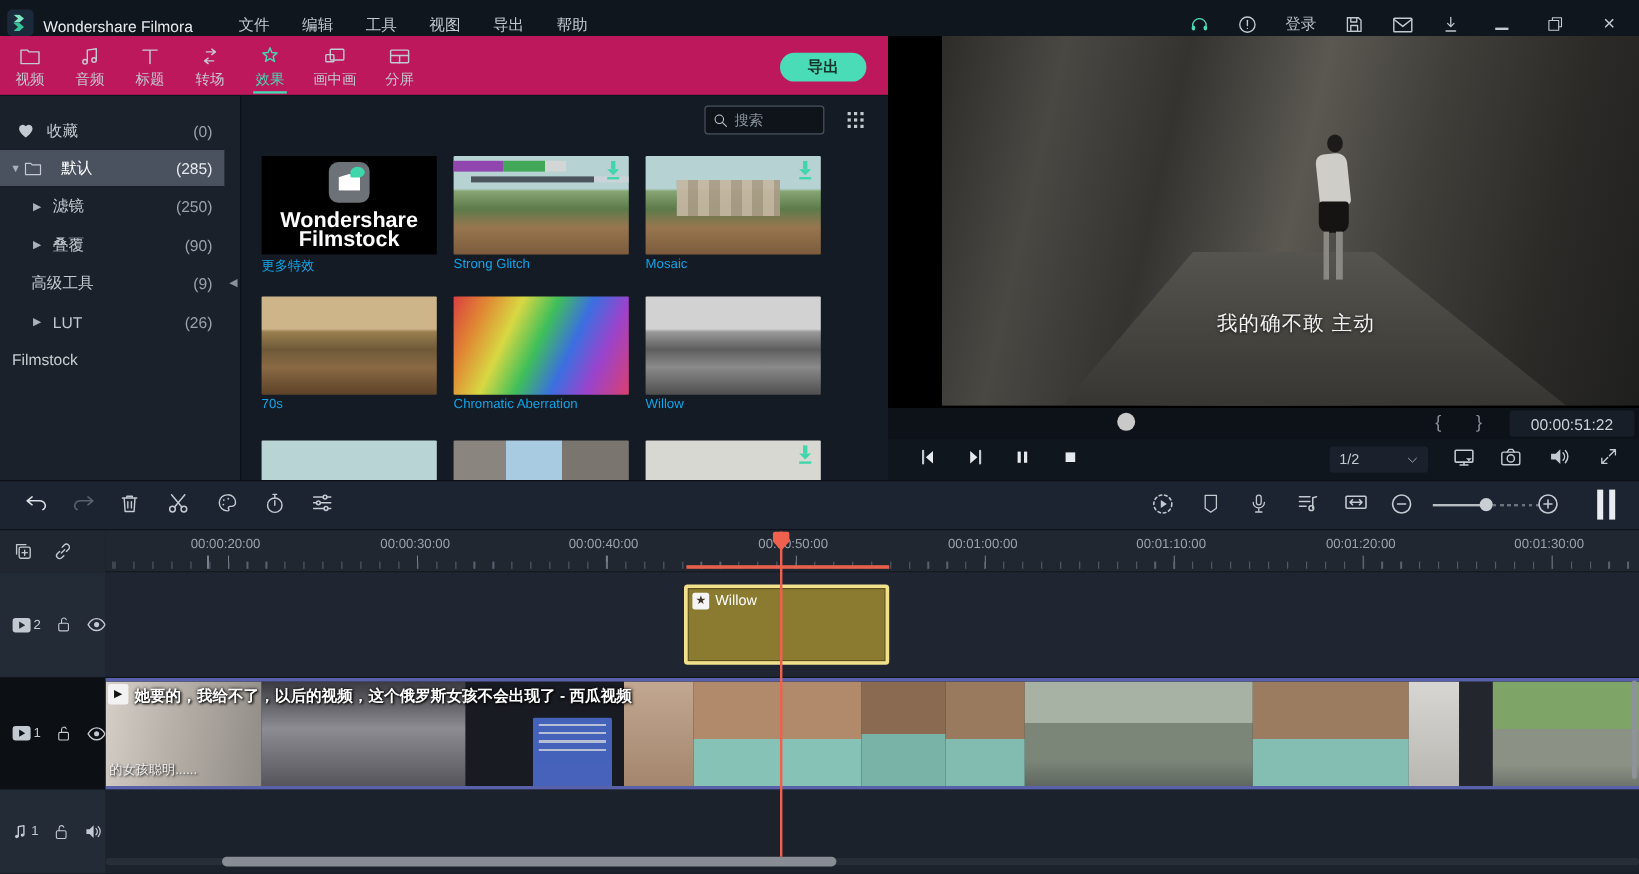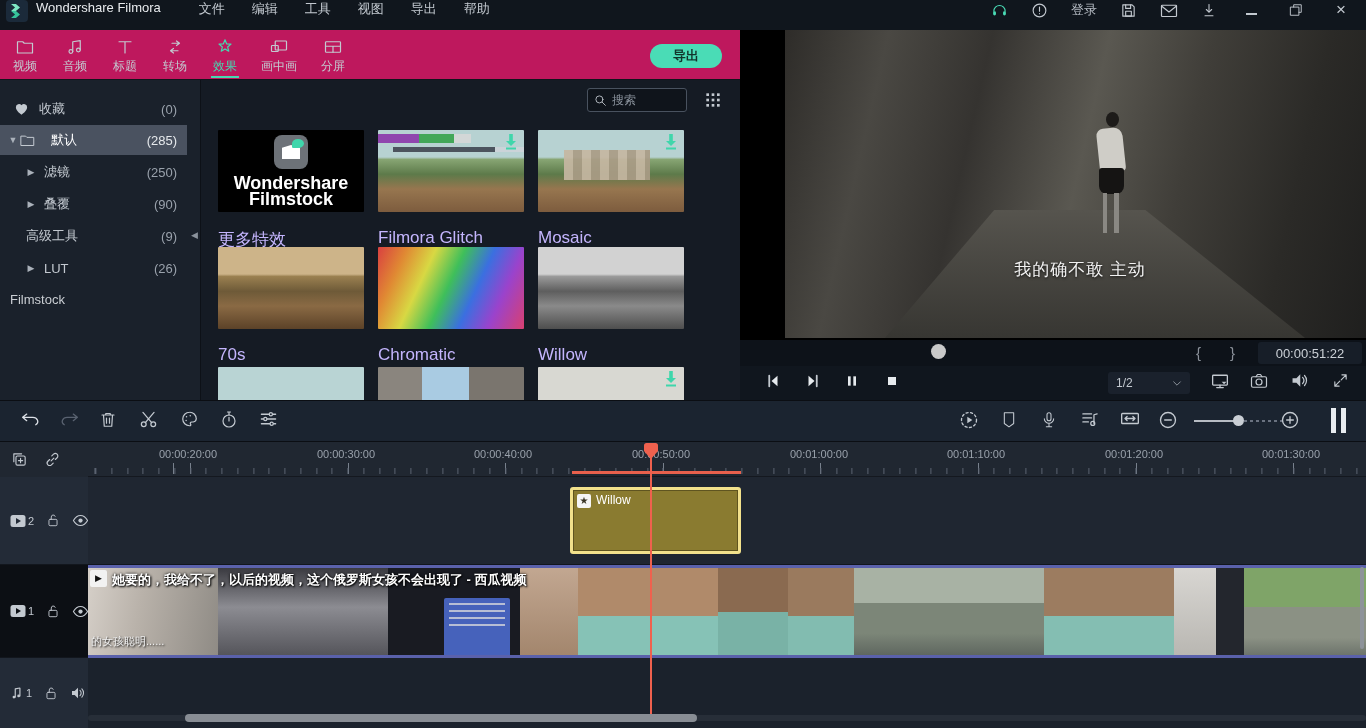--- a/index.html
+++ b/index.html
@@ -2,21 +2,21 @@
 <html><head>
 <meta charset="utf-8">
 <style>
 *{margin:0;padding:0;box-sizing:border-box}
 html,body{width:1366px;height:728px;overflow:hidden}
 body{font-family:"Liberation Sans","DejaVu Sans",sans-serif;background:#141a22;color:#cfd4da;position:relative}
 .abs{position:absolute}
 .ic svg{stroke:#c3c9d0;fill:none;stroke-width:1.6;stroke-linecap:round;stroke-linejoin:round;display:block}
 .ic{display:inline-flex;align-items:center;justify-content:center}
 
-#titlebar{left:0;top:0;width:1366px;height:30px;background:#10161d;display:flex;align-items:flex-start}
+#titlebar{left:0;top:0;width:1366px;height:30px;background:#10161d;display:flex;align-items:flex-end}
 #logo{width:22px;height:22px;border-radius:4px;background:#1b2a3a;margin:0 8px 0 6px;position:relative}
 #logo i{position:absolute;left:5px;top:4px;width:9px;height:7px;background:#7ee6c3;clip-path:polygon(0 0,55% 0,100% 50%,55% 100%,0 100%,45% 50%)}
 #logo u{position:absolute;left:5px;top:11px;width:9px;height:7px;background:#35c39a;clip-path:polygon(0 0,55% 0,100% 50%,55% 100%,0 100%,45% 50%)}
 #app-title{font-size:13px;color:#e8ebee}
 #menus{display:flex;gap:27px;margin-left:38px;font-size:13px;color:#c3c9d0}
 #menus span{cursor:default}
 #tb-right{margin-left:auto;display:flex;align-items:center;gap:23px;padding-right:14px;font-size:13px;color:#b9bfc7}
 .winbtn{width:22px;text-align:center;color:#c3c9d0}
 #min-line{width:11px;height:2px;background:#c3c9d0;display:inline-block}
 
@@ -37,21 +37,21 @@
 #side-footer{position:absolute;left:10px;top:212px;color:#c9cdd2;font-size:13px}
 #collapse-handle{position:absolute;left:191px;top:150px;font-size:9px;color:#8a929c}
 
 #effects{left:200px;top:80px;width:540px;height:320px;background:#151b24;border-left:1px solid #0d1117;overflow:hidden}
 #search-box{position:absolute;left:386px;top:8px;width:100px;height:24px;background:#0f141b;border:1px solid #49525f;border-radius:3px;display:flex;align-items:center;padding:0 6px;gap:5px}
 #search-box input{background:transparent;border:none;outline:none;color:#c3c9d0;font-size:12px;width:60px;font-family:inherit}
 #search-box input::placeholder{color:#8a929c}
 #grid-icon{position:absolute;left:504px;top:12px}
 .card{position:absolute;width:146px}
 .thumb{width:146px;height:82px;position:relative;overflow:hidden;border-radius:1px}
-.card .lbl{margin-top:16px;font-size:17px;color:#c4b5fd}
+.card .lbl{margin-top:2px;font-size:11px;color:#0ea5e9}
 .dl-badge{position:absolute;right:6px;top:4px;width:14px;height:18px}
 .g-vine{background:linear-gradient(180deg,#b7d2d2 0%,#b7d2d2 33%,#87a573 36%,#5d7a4a 54%,#97764f 72%,#7d5c3e 100%)}
 .g-sepia{background:linear-gradient(180deg,#cdb489 0%,#cdb489 33%,#9a8050 36%,#6e5a38 54%,#8a6a44 72%,#5c4228 100%)}
 .g-gray{background:linear-gradient(180deg,#d2d2d2 0%,#d2d2d2 33%,#9a9a9a 36%,#5e5e5e 54%,#8a8a8a 72%,#4e4e4e 100%)}
 .g-chroma{background:linear-gradient(115deg,#d94040 0%,#e08833 16%,#d8d843 32%,#3fbf5a 48%,#3b6fe0 64%,#9a43cc 80%,#d94070 100%)}
 .glitchbars{position:absolute;left:0;top:4px;width:100%;height:22px;background:
  linear-gradient(90deg,#8a2ea8 0 28%,#2ea045 28% 52%,#d8d8d8 52% 64%,transparent 64%),
  linear-gradient(90deg,transparent 0 10%,#3a3f4a 10% 80%,#cfd4da 80% 100%);background-size:100% 9px,100% 5px;background-repeat:no-repeat;background-position:0 0,0 13px;opacity:.85}
 .mosaicblock{position:absolute;left:26px;top:20px;width:86px;height:30px;opacity:.92;background:repeating-linear-gradient(90deg,#c6b7a2 0 9px,#aa9c86 9px 18px),repeating-linear-gradient(0deg,rgba(255,255,255,.25) 0 8px,rgba(0,0,0,.12) 8px 16px)}
 #fs-thumb{background:#000;display:flex;flex-direction:column;align-items:center;justify-content:center;gap:6px}
@@ -351,21 +351,21 @@
       <span class="dl-badge ic">
           <svg width="14" height="18" viewBox="0 0 14 18">
             <g style="fill:#3fd6ab;stroke:none">
               <rect x="5.2" y="0" width="3.6" height="7"></rect>
               <polygon points="2,7 12,7 7,12"></polygon>
               <rect x="2" y="13.5" width="10" height="2"></rect>
             </g>
           </svg>
         </span>
     </div>
-    <div class="lbl">Filmora Glitch</div>
+    <div class="lbl">Strong Glitch</div>
   </div>
   <div class="card" style="left:337px;top:50px">
     <div class="thumb g-vine">
       <div class="mosaicblock"></div>
       <span class="dl-badge ic">
           <svg width="14" height="18" viewBox="0 0 14 18">
             <g style="fill:#3fd6ab;stroke:none">
               <rect x="5.2" y="0" width="3.6" height="7"></rect>
               <polygon points="2,7 12,7 7,12"></polygon>
               <rect x="2" y="13.5" width="10" height="2"></rect>

